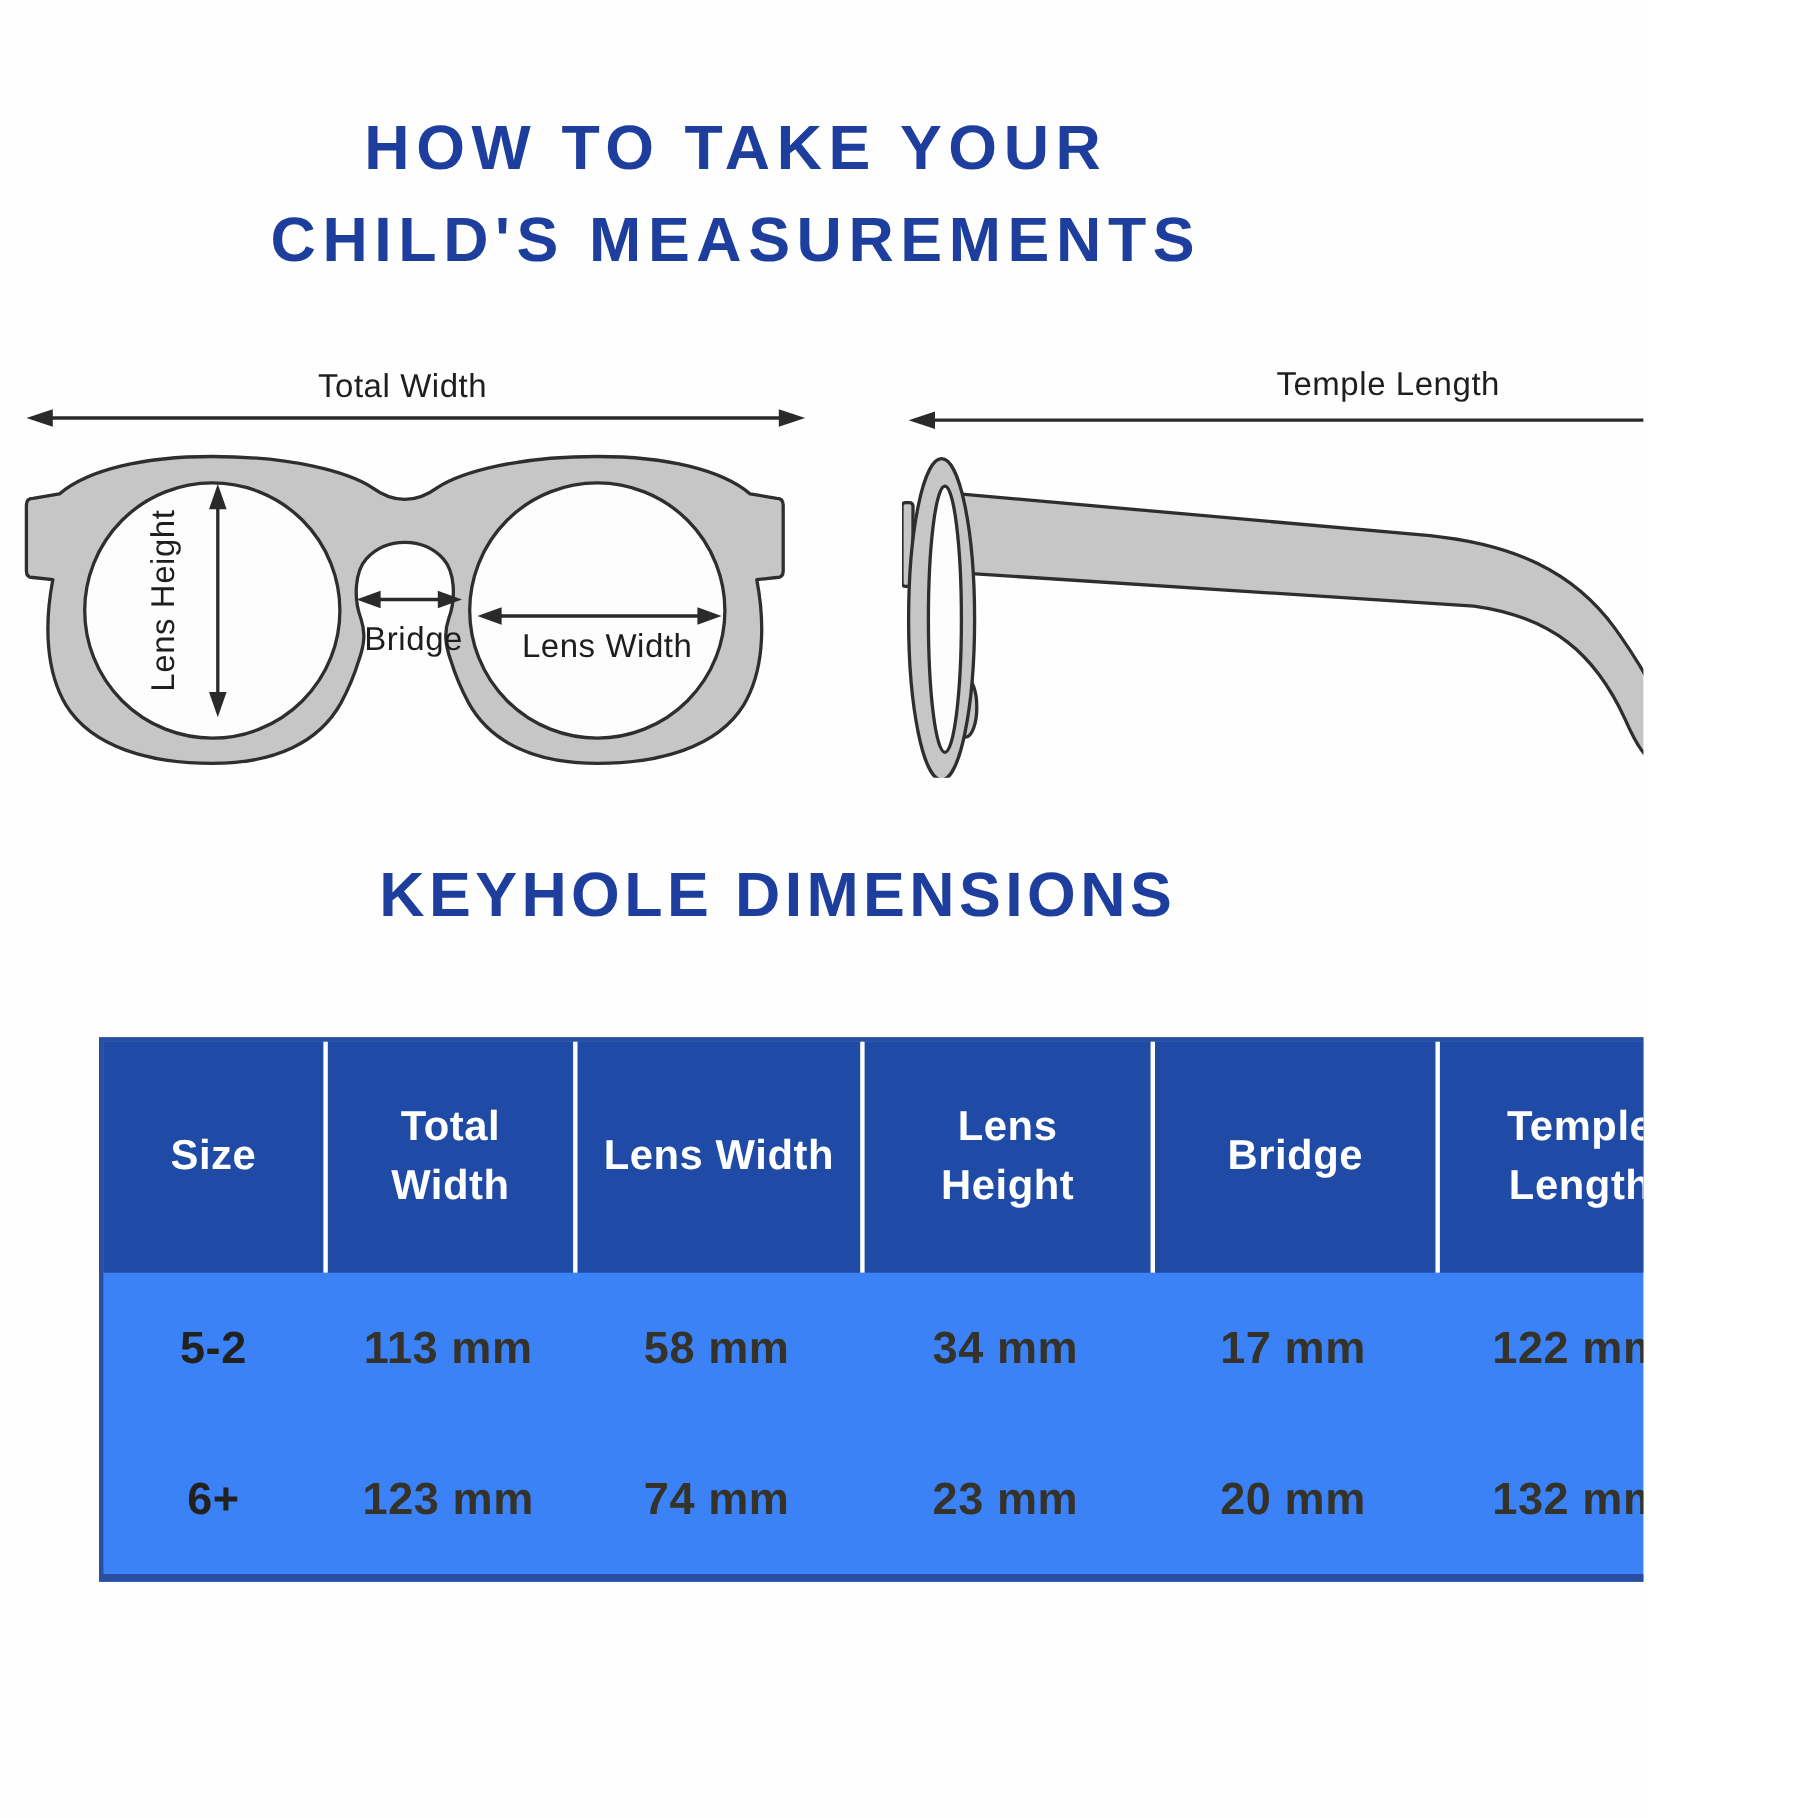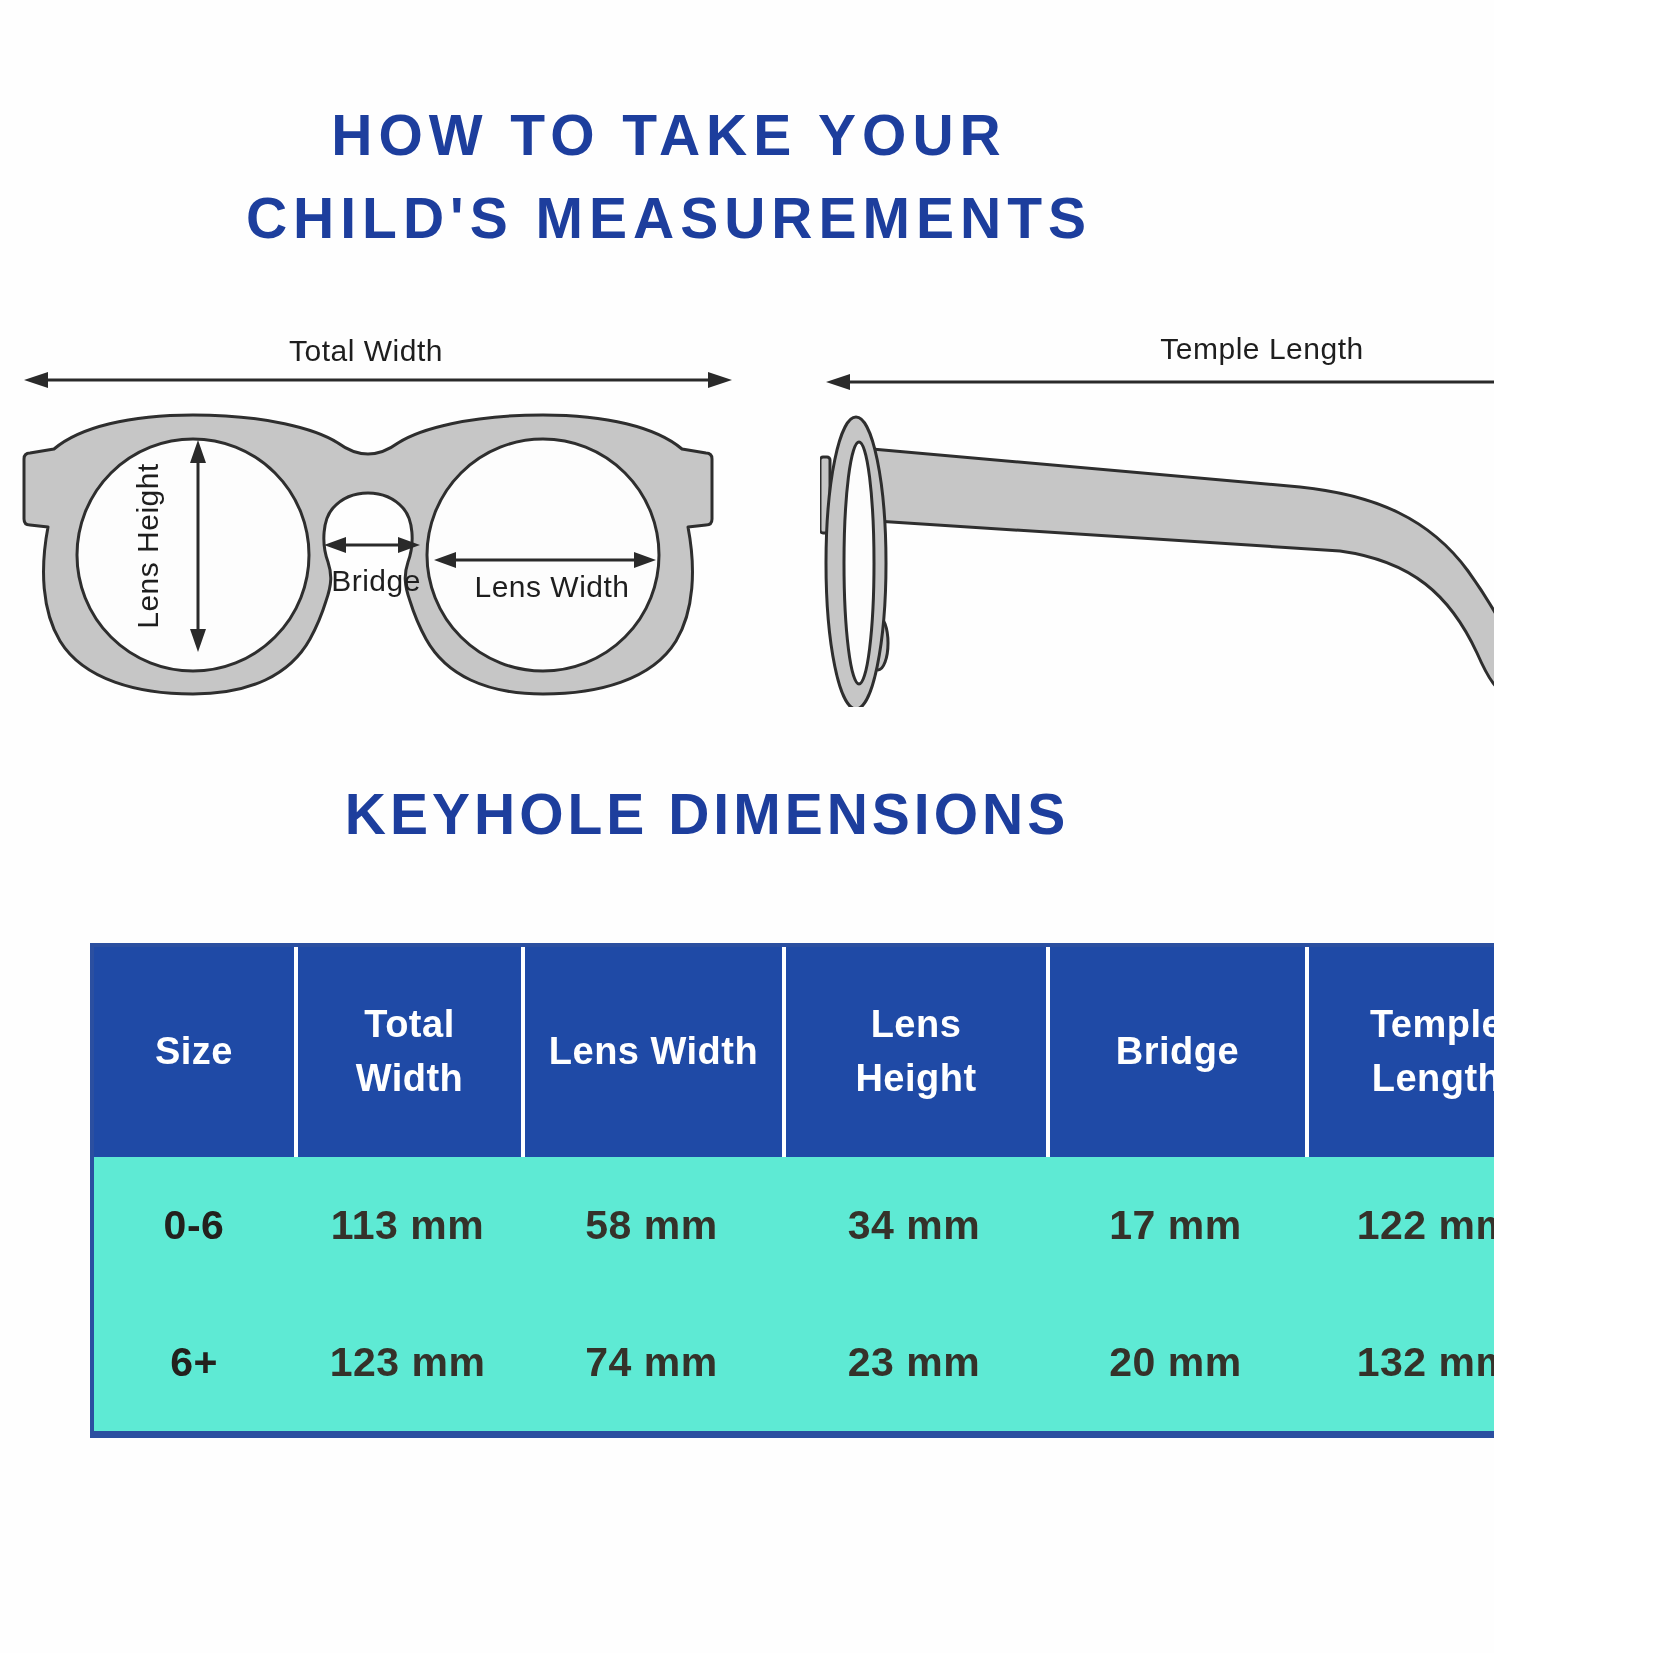--- a/index.html
+++ b/index.html
@@ -49,21 +49,21 @@
     letter-spacing: 4px;
   }
   table.dims {
     margin: 96px 0 16px 90px;
     width: 1470px;
     border-collapse: separate;
     border-spacing: 0;
     table-layout: fixed;
     border: 4px solid #2b4fa0;
     border-bottom-width: 7px;
-    background: #5eead4;
+    background: #3b82f6;
   }
   table.dims thead th {
     background: #1f4aa6;
     color: #ffffff;
     font-size: 38px;
     font-weight: 600;
     line-height: 1.42;
     height: 210px;
     text-align: center;
     vertical-align: middle;
@@ -197,21 +197,21 @@
         <th>Size</th>
         <th>Total Width</th>
         <th>Lens Width</th>
         <th>Lens Height</th>
         <th>Bridge</th>
         <th>Temple Length</th>
       </tr>
     </thead>
     <tbody>
       <tr>
-        <td class="size-cell">0-6</td>
+        <td class="size-cell">5-2</td>
         <td>113 mm</td>
         <td>58 mm</td>
         <td>34 mm</td>
         <td>17 mm</td>
         <td>122 mm</td>
       </tr>
       <tr>
         <td class="size-cell">6+</td>
         <td>123 mm</td>
         <td>74 mm</td>

